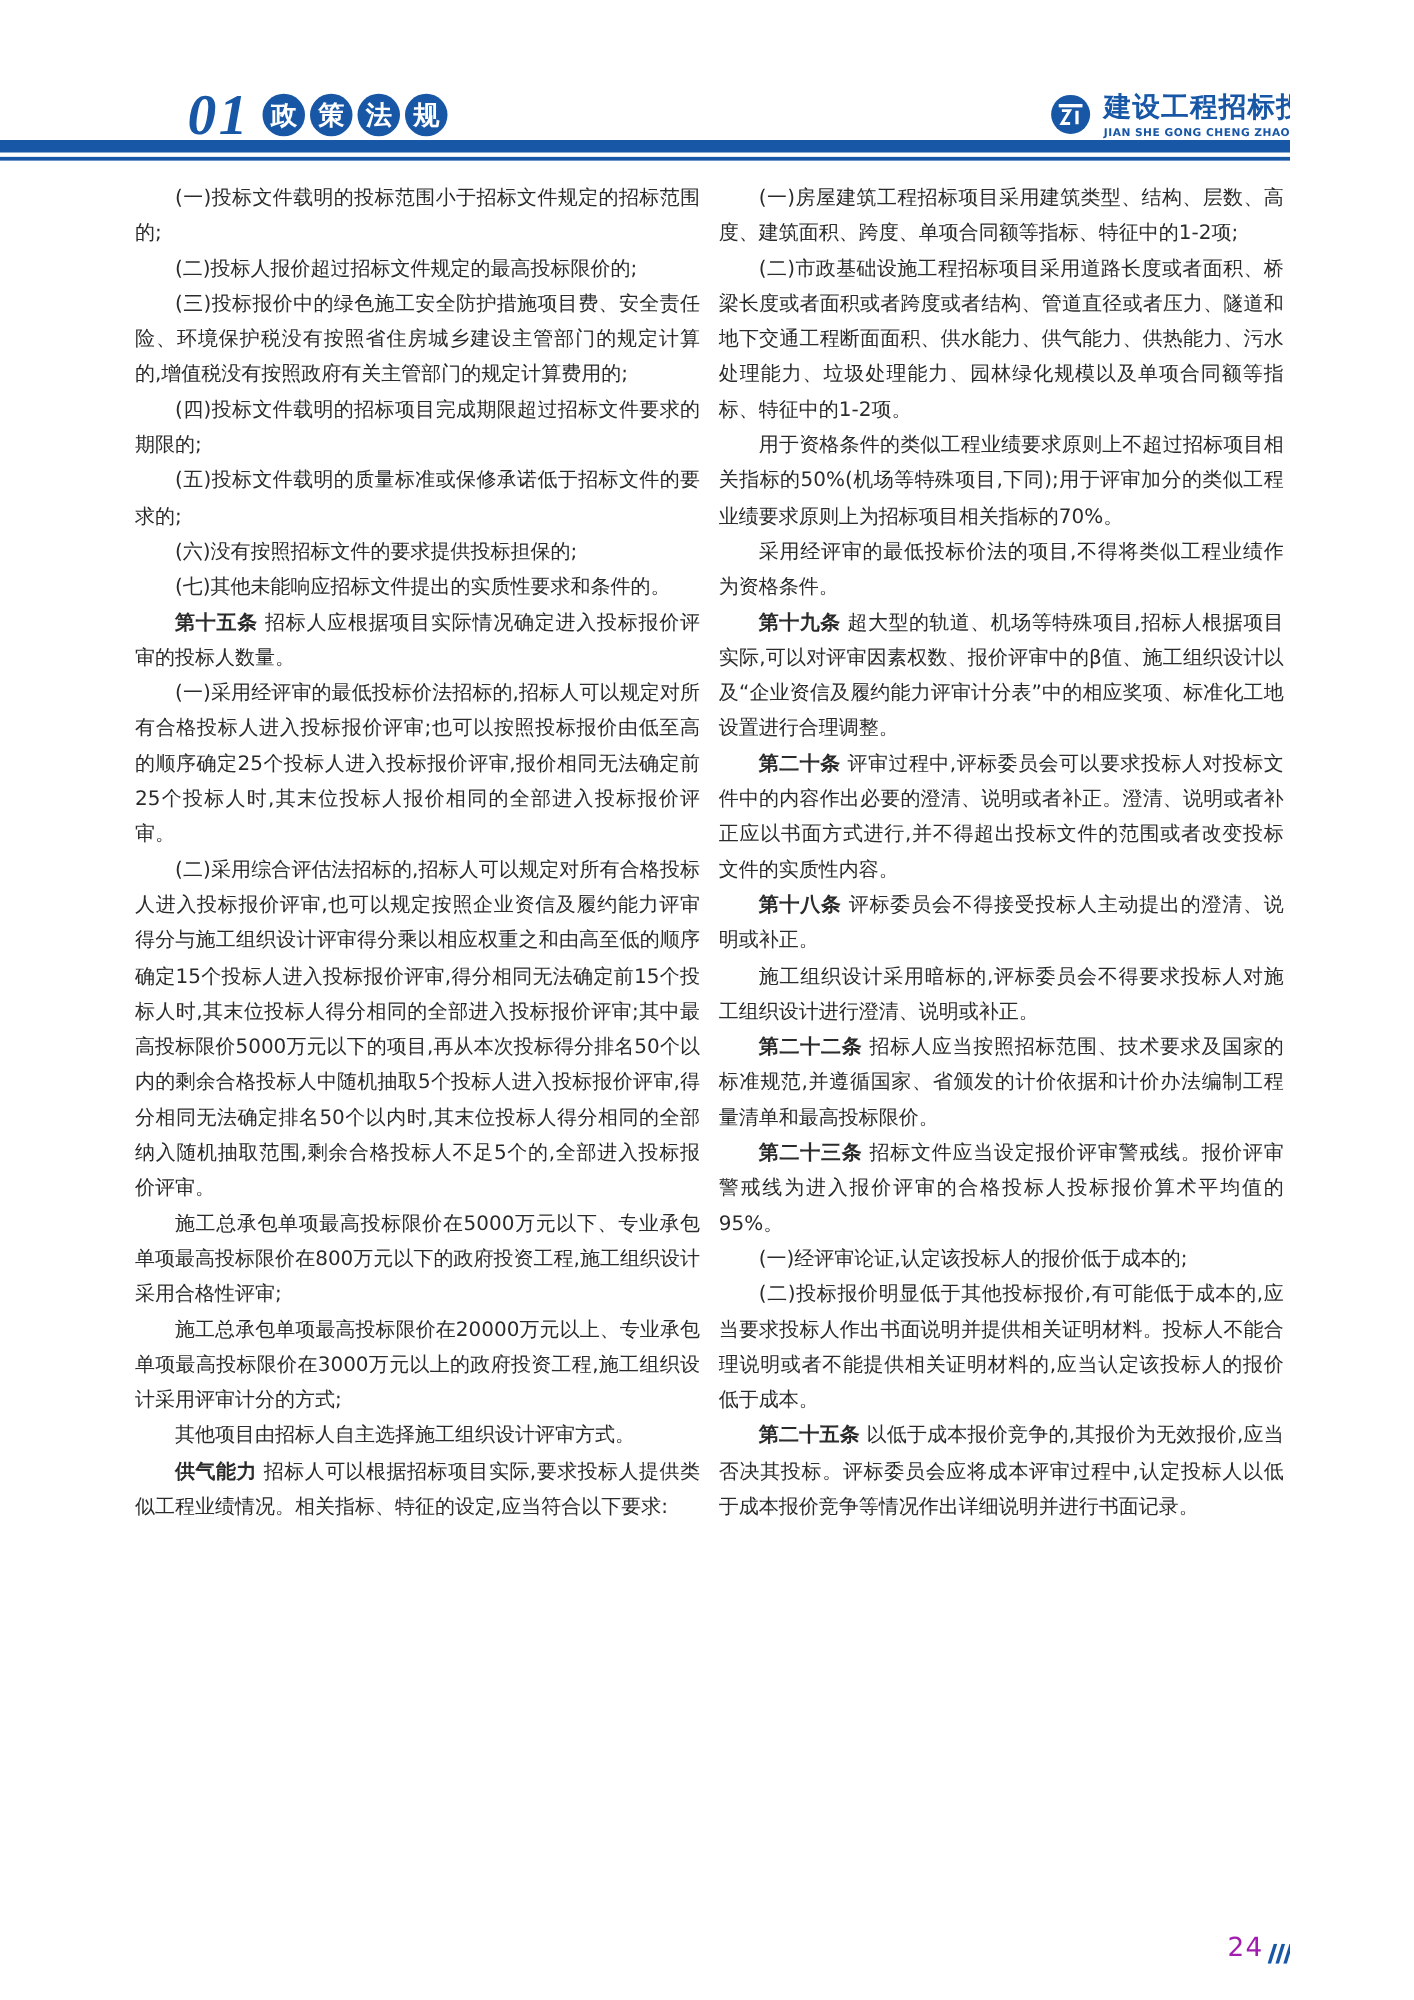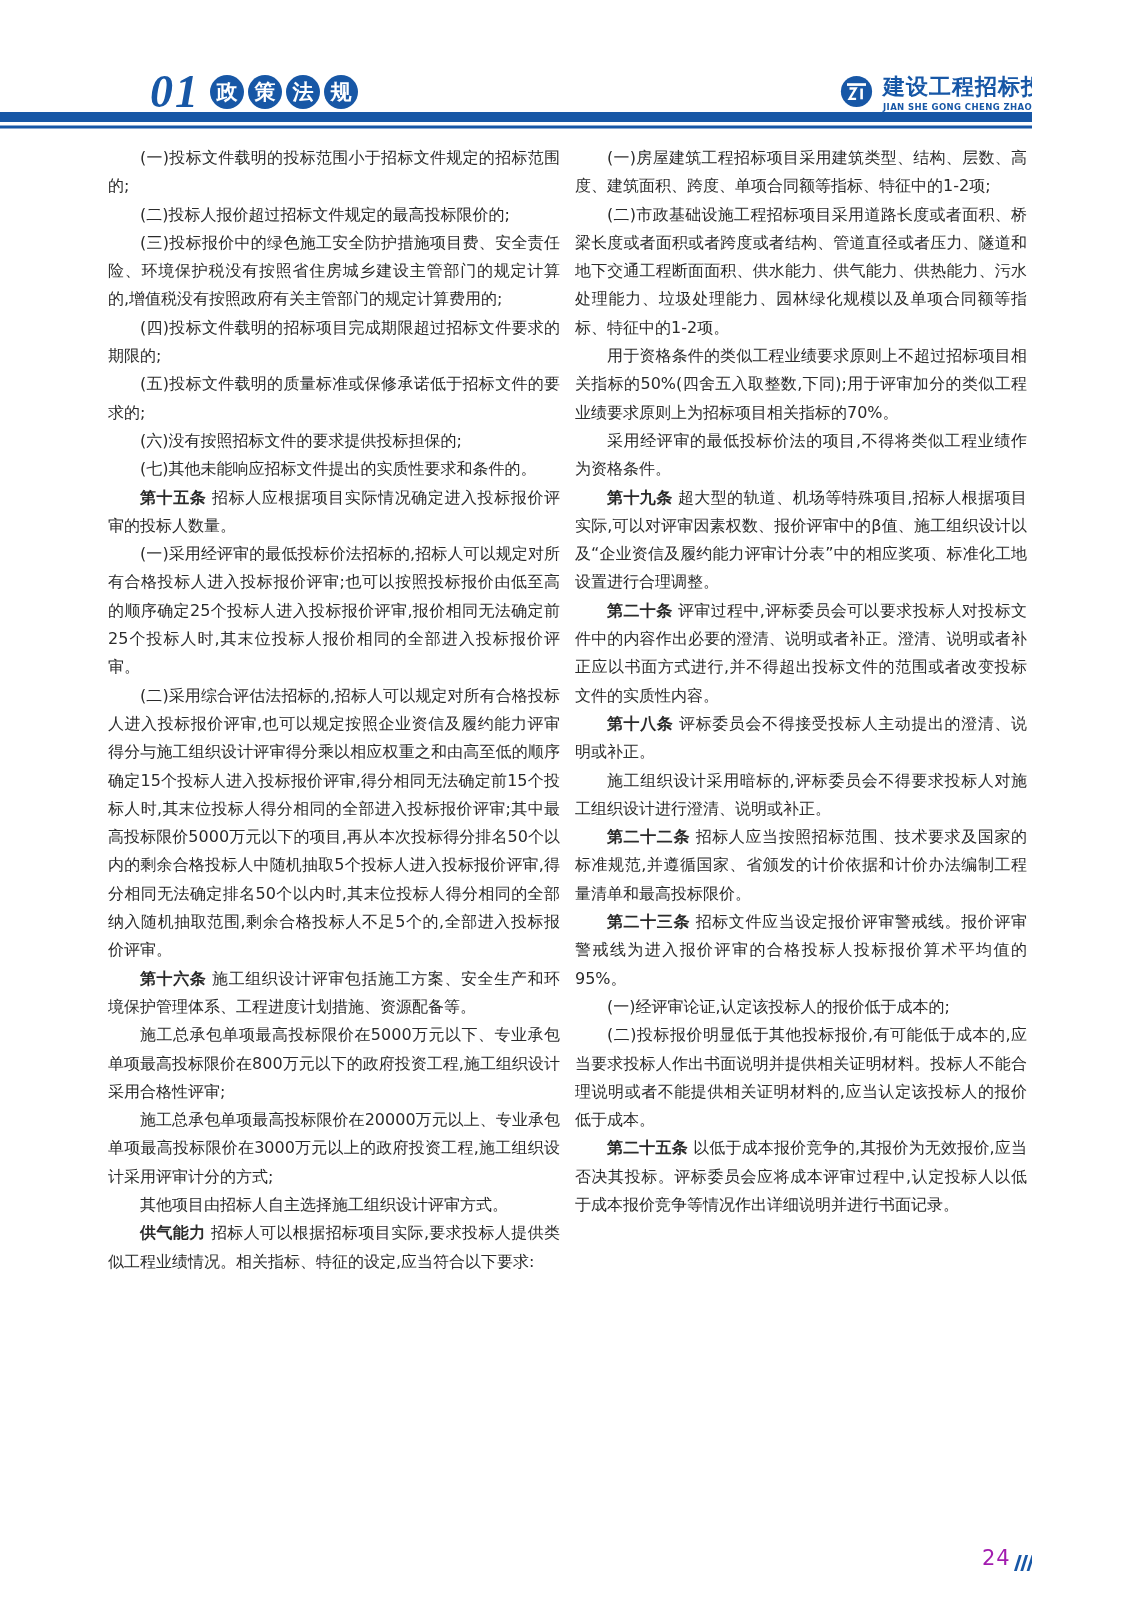--- a/index.html
+++ b/index.html
@@ -106,30 +106,29 @@
         <p class="para">(一)投标文件载明的投标范围小于招标文件规定的招标范围的;</p>
         <p class="para">(二)投标人报价超过招标文件规定的最高投标限价的;</p>
         <p class="para">(三)投标报价中的绿色施工安全防护措施项目费、安全责任险、环境保护税没有按照省住房城乡建设主管部门的规定计算的,增值税没有按照政府有关主管部门的规定计算费用的;</p>
         <p class="para">(四)投标文件载明的招标项目完成期限超过招标文件要求的期限的;</p>
         <p class="para">(五)投标文件载明的质量标准或保修承诺低于招标文件的要求的;</p>
         <p class="para">(六)没有按照招标文件的要求提供投标担保的;</p>
         <p class="para">(七)其他未能响应招标文件提出的实质性要求和条件的。</p>
         <p class="para"><b>第十五条</b> 招标人应根据项目实际情况确定进入投标报价评审的投标人数量。</p>
         <p class="para">(一)采用经评审的最低投标价法招标的,招标人可以规定对所有合格投标人进入投标报价评审;也可以按照投标报价由低至高的顺序确定25个投标人进入投标报价评审,报价相同无法确定前25个投标人时,其末位投标人报价相同的全部进入投标报价评审。</p>
         <p class="para">(二)采用综合评估法招标的,招标人可以规定对所有合格投标人进入投标报价评审,也可以规定按照企业资信及履约能力评审得分与施工组织设计评审得分乘以相应权重之和由高至低的顺序确定15个投标人进入投标报价评审,得分相同无法确定前15个投标人时,其末位投标人得分相同的全部进入投标报价评审;其中最高投标限价5000万元以下的项目,再从本次投标得分排名50个以内的剩余合格投标人中随机抽取5个投标人进入投标报价评审,得分相同无法确定排名50个以内时,其末位投标人得分相同的全部纳入随机抽取范围,剩余合格投标人不足5个的,全部进入投标报价评审。</p>
-        <p class="para"><b>第十六条</b> 施工组织设计评审包括施工方案、安全生产和环境保护管理体系、工程进度计划措施、资源配备等。</p>
         <p class="para">施工总承包单项最高投标限价在5000万元以下、专业承包单项最高投标限价在800万元以下的政府投资工程,施工组织设计采用合格性评审;</p>
         <p class="para">施工总承包单项最高投标限价在20000万元以上、专业承包单项最高投标限价在3000万元以上的政府投资工程,施工组织设计采用评审计分的方式;</p>
         <p class="para">其他项目由招标人自主选择施工组织设计评审方式。</p>
         <p class="para"><b>供气能力</b> 招标人可以根据招标项目实际,要求投标人提供类似工程业绩情况。相关指标、特征的设定,应当符合以下要求:</p>
       </div>
     <div class="col col-right">
         <p class="para">(一)房屋建筑工程招标项目采用建筑类型、结构、层数、高度、建筑面积、跨度、单项合同额等指标、特征中的1-2项;</p>
         <p class="para">(二)市政基础设施工程招标项目采用道路长度或者面积、桥梁长度或者面积或者跨度或者结构、管道直径或者压力、隧道和地下交通工程断面面积、供水能力、供气能力、供热能力、污水处理能力、垃圾处理能力、园林绿化规模以及单项合同额等指标、特征中的1-2项。</p>
-        <p class="para">用于资格条件的类似工程业绩要求原则上不超过招标项目相关指标的50%(四舍五入取整数,下同);用于评审加分的类似工程业绩要求原则上为招标项目相关指标的70%。</p>
+        <p class="para">用于资格条件的类似工程业绩要求原则上不超过招标项目相关指标的50%(机场等特殊项目,下同);用于评审加分的类似工程业绩要求原则上为招标项目相关指标的70%。</p>
         <p class="para">采用经评审的最低投标价法的项目,不得将类似工程业绩作为资格条件。</p>
         <p class="para"><b>第十九条</b> 超大型的轨道、机场等特殊项目,招标人根据项目实际,可以对评审因素权数、报价评审中的β值、施工组织设计以及“企业资信及履约能力评审计分表”中的相应奖项、标准化工地设置进行合理调整。</p>
         <p class="para"><b>第二十条</b> 评审过程中,评标委员会可以要求投标人对投标文件中的内容作出必要的澄清、说明或者补正。澄清、说明或者补正应以书面方式进行,并不得超出投标文件的范围或者改变投标文件的实质性内容。</p>
         <p class="para"><b>第十八条</b> 评标委员会不得接受投标人主动提出的澄清、说明或补正。</p>
         <p class="para">施工组织设计采用暗标的,评标委员会不得要求投标人对施工组织设计进行澄清、说明或补正。</p>
         <p class="para"><b>第二十二条</b> 招标人应当按照招标范围、技术要求及国家的标准规范,并遵循国家、省颁发的计价依据和计价办法编制工程量清单和最高投标限价。</p>
         <p class="para"><b>第二十三条</b> 招标文件应当设定报价评审警戒线。报价评审警戒线为进入报价评审的合格投标人投标报价算术平均值的95%。</p>
         <p class="para">(一)经评审论证,认定该投标人的报价低于成本的;</p>
         <p class="para">(二)投标报价明显低于其他投标报价,有可能低于成本的,应当要求投标人作出书面说明并提供相关证明材料。投标人不能合理说明或者不能提供相关证明材料的,应当认定该投标人的报价低于成本。</p>
         <p class="para"><b>第二十五条</b> 以低于成本报价竞争的,其报价为无效报价,应当否决其投标。评标委员会应将成本评审过程中,认定投标人以低于成本报价竞争等情况作出详细说明并进行书面记录。</p>

